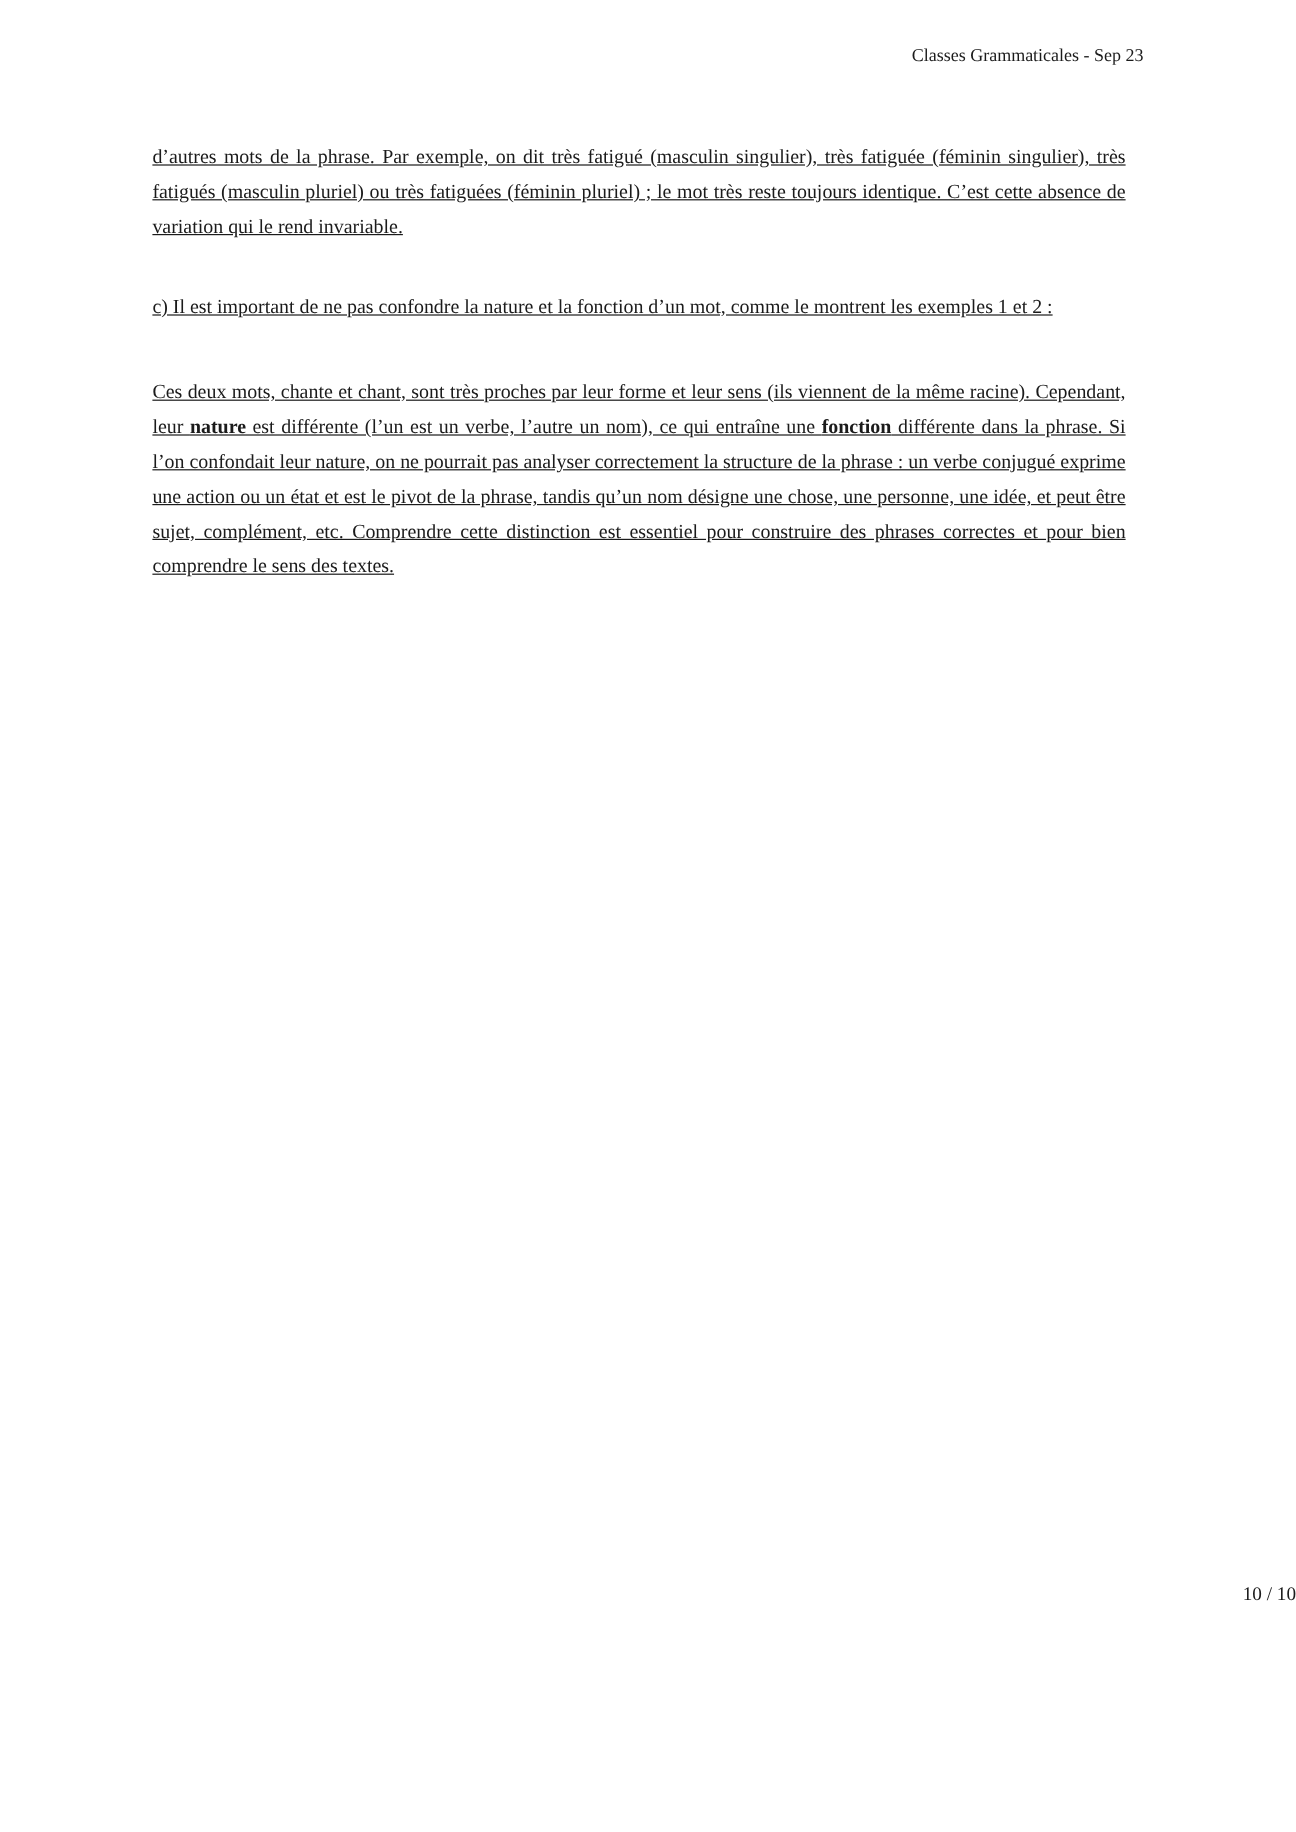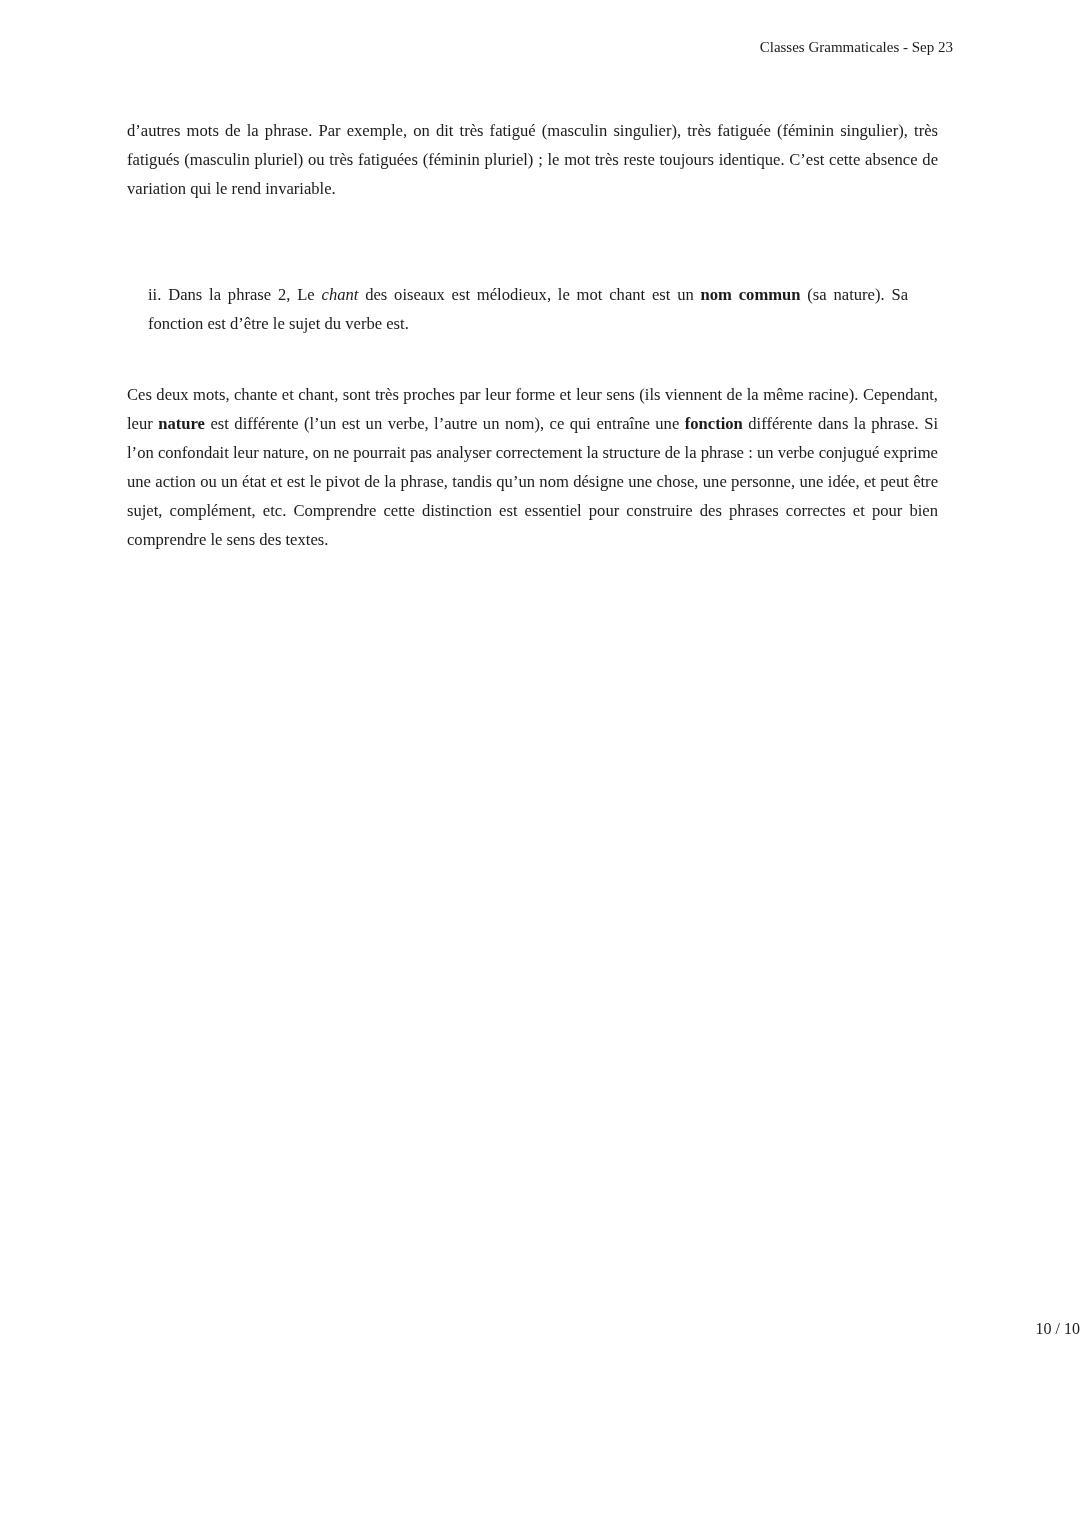--- a/index.html
+++ b/index.html
@@ -24,20 +24,21 @@
     right: 127px;
     text-align: right;
     font-size: 15px;
     line-height: 20px;
   }
   .doc-body {
     position: absolute;
     top: 116px;
     left: 127px;
     right: 142px;
+    text-decoration: underline;
   }
   .para {
     margin: 0;
     font-size: 16.6px;
     line-height: 29px;
     text-align: justify;
     text-justify: inter-word;
   }
   .para + .para {
     margin-top: 38px;
@@ -66,23 +67,23 @@
 
 <div class="page">
 
   <div class="page-header">
     <span>Classes Grammaticales - Sep 23</span>
   </div>
 
   <div class="doc-body">
     <p class="para"><span>d’autres mots de la phrase. Par exemple, on dit très fatigué (masculin singulier), très fatiguée (féminin singulier), très fatigués (masculin pluriel) ou très fatiguées (féminin pluriel) ; le mot très reste toujours identique. C’est cette absence de variation qui le rend invariable.</span></p>
 
+    <p class="para"><span>c) Il est important de ne pas confondre la nature et la fonction d’un mot, comme le montrent les exemples 1 et 2 :</span></p>
 
 
-    <p class="para item item-ii"><span>ii. Dans la phrase 2, Le </span><span class="italic">chant</span><span> des oiseaux est mélodieux, le mot chant est un </span><span class="bold">nom commun</span><span> (sa nature). Sa fonction est d’être le sujet du verbe est.</span></p>
 
     <p class="para conclusion"><span>Ces deux mots, chante et chant, sont très proches par leur forme et leur sens (ils viennent de la même racine). Cependant, leur </span><span class="bold">nature</span><span> est différente (l’un est un verbe, l’autre un nom), ce qui entraîne une </span><span class="bold">fonction</span><span> différente dans la phrase. Si l’on confondait leur nature, on ne pourrait pas analyser correctement la structure de la phrase : un verbe conjugué exprime une action ou un état et est le pivot de la phrase, tandis qu’un nom désigne une chose, une personne, une idée, et peut être sujet, complément, etc. Comprendre cette distinction est essentiel pour construire des phrases correctes et pour bien comprendre le sens des textes.</span></p>
   </div>
 
   <div class="page-footer">
     <span>10 / 10</span>
   </div>
 
 </div>
 

